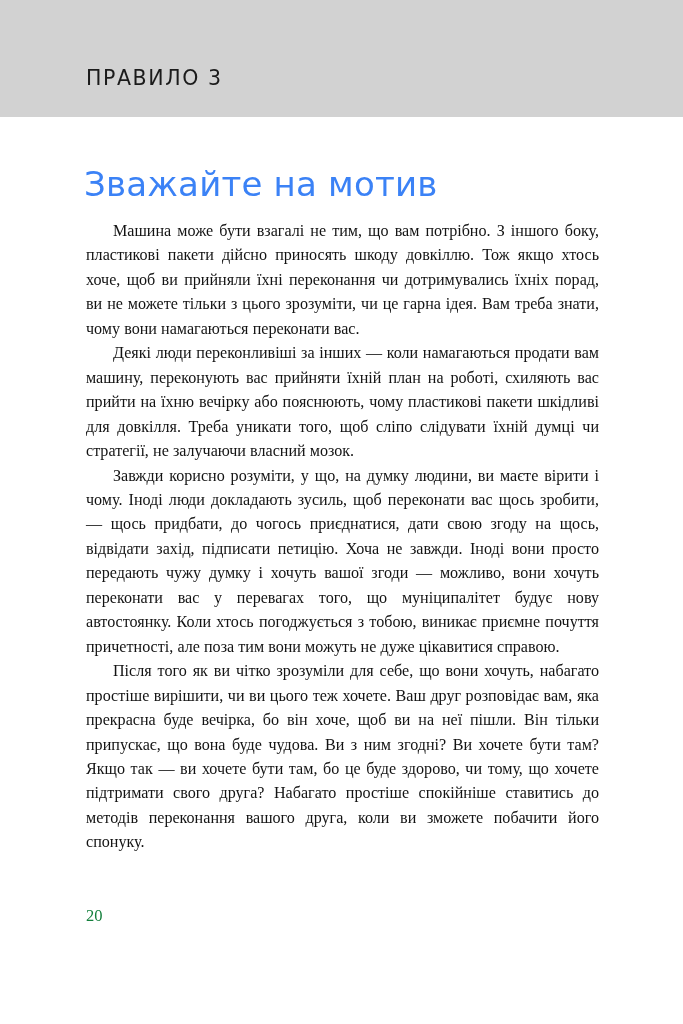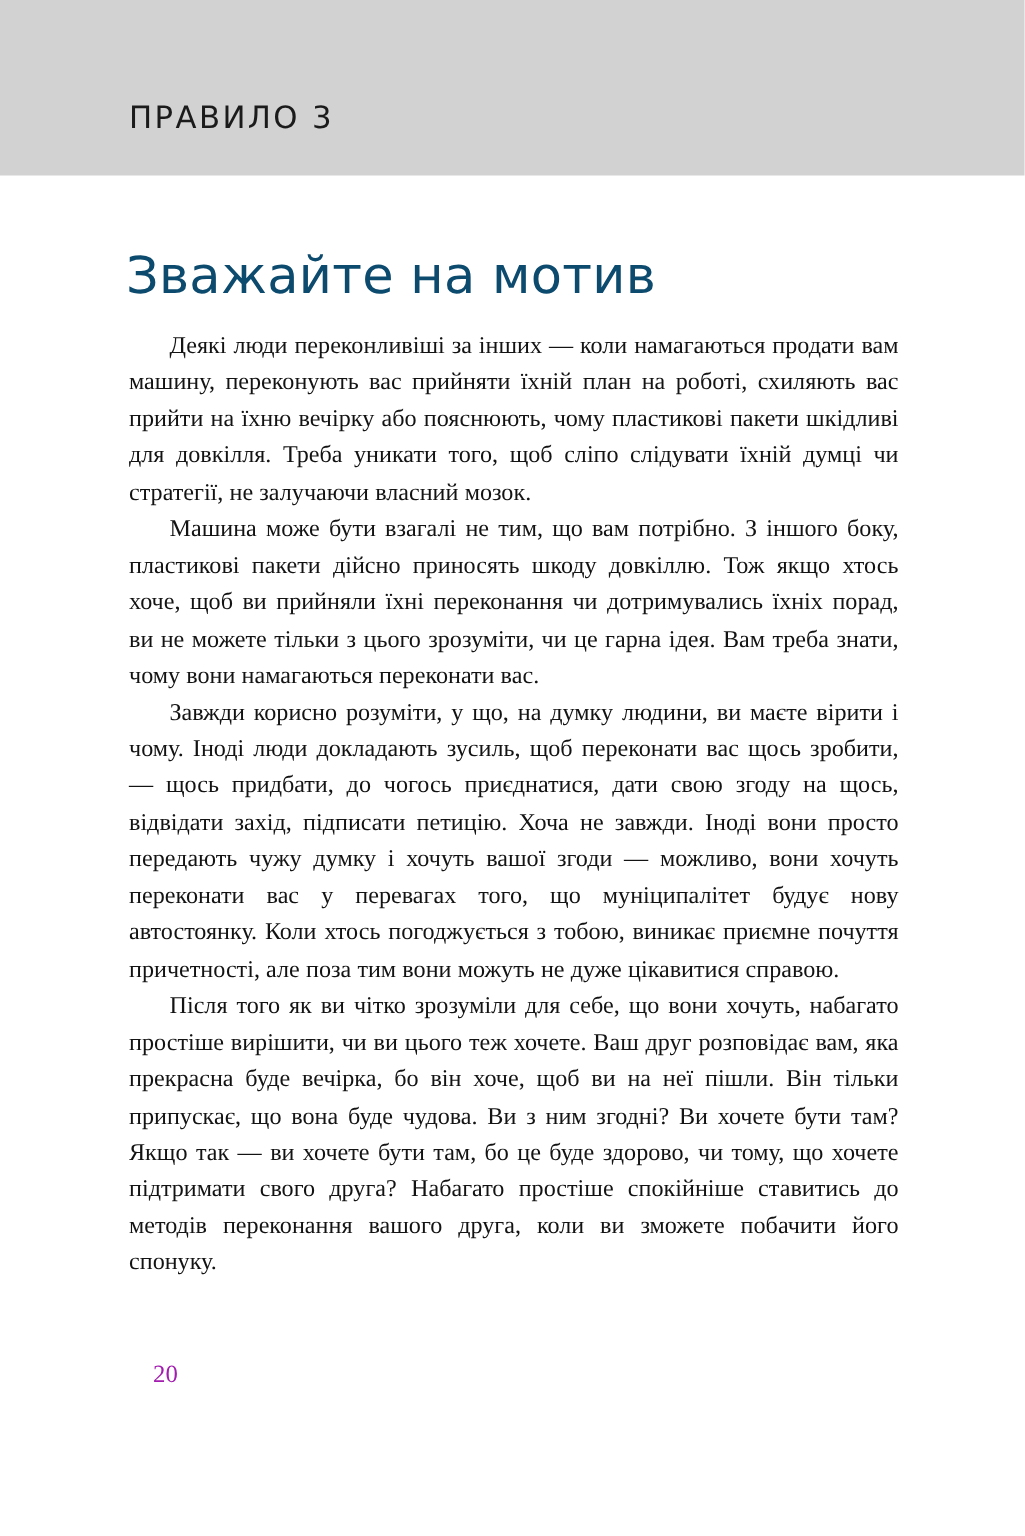--- a/index.html
+++ b/index.html
@@ -46,21 +46,21 @@
 
   
   .chapter-title {
     position: absolute;
     left: 84px;
     top: 142px;
     font-family: "DejaVu Sans", sans-serif;
     font-size: 34px;
     font-weight: 400;
     letter-spacing: 0.2px;
-    color: #0c4a6e;
+    color: #3b82f6;
     line-height: 1.12;
     white-space: nowrap;
   }
 
   
   .body-column {
     position: absolute;
     left: 86px;
     top: 219px;
     width: 513px;
@@ -78,38 +78,37 @@
     word-spacing: 0.1px;
   }
 
   
   .page-number {
     position: absolute;
     left: 86px;
     top: 908px;
     font-family: "Liberation Serif", "DejaVu Serif", serif;
     font-size: 16.5px;
-    color: #a21caf;
+    color: #15803d;
     line-height: 1;
-    margin-left: 16px;
   }
 </style>
 </head>
 <body>
 
 <div class="page">
 
   <div class="rule-band">
     <div class="rule-label">ПРАВИЛО 3</div>
   </div>
 
   <h1 class="chapter-title">Зважайте на мотив</h1>
 
   <div class="body-column">
+    <p class="body-paragraph">Машина може бути взагалі не тим, що вам потрібно. З іншого боку, пластикові пакети дійсно приносять шкоду довкіллю. Тож якщо хтось хоче, щоб ви прийняли їхні переконання чи дотримувались їхніх порад, ви не можете тільки з цього зрозуміти, чи це гарна ідея. Вам треба знати, чому вони намагаються переконати вас.</p>
     <p class="body-paragraph">Деякі люди переконливіші за інших — коли намагаються продати вам машину, переконують вас прийняти їхній план на роботі, схиляють вас прийти на їхню вечірку або пояснюють, чому пластикові пакети шкідливі для довкілля. Треба уникати того, щоб сліпо слідувати їхній думці чи стратегії, не залучаючи власний мозок.</p>
-    <p class="body-paragraph">Машина може бути взагалі не тим, що вам потрібно. З іншого боку, пластикові пакети дійсно приносять шкоду довкіллю. Тож якщо хтось хоче, щоб ви прийняли їхні переконання чи дотримувались їхніх порад, ви не можете тільки з цього зрозуміти, чи це гарна ідея. Вам треба знати, чому вони намагаються переконати вас.</p>
     <p class="body-paragraph">Завжди корисно розуміти, у що, на думку людини, ви маєте вірити і чому. Іноді люди докладають зусиль, щоб переконати вас щось зробити, — щось придбати, до чогось приєднатися, дати свою згоду на щось, відвідати захід, підписати петицію. Хоча не завжди. Іноді вони просто передають чужу думку і хочуть вашої згоди — можливо, вони хочуть переконати вас у перевагах того, що муніципалітет будує нову автостоянку. Коли хтось погоджується з тобою, виникає приємне почуття причетності, але поза тим вони можуть не дуже цікавитися справою.</p>
     <p class="body-paragraph">Після того як ви чітко зрозуміли для себе, що вони хочуть, набагато простіше вирішити, чи ви цього теж хочете. Ваш друг розповідає вам, яка прекрасна буде вечірка, бо він хоче, щоб ви на неї пішли. Він тільки припускає, що вона буде чудова. Ви з ним згодні? Ви хочете бути там? Якщо так — ви хочете бути там, бо це буде здорово, чи тому, що хочете підтримати свого друга? Набагато простіше спокійніше ставитись до методів переконання вашого друга, коли ви зможете побачити його спонуку.</p>
   </div>
 
   <div class="page-number">20</div>
 
 </div>
 
 </body></html>

